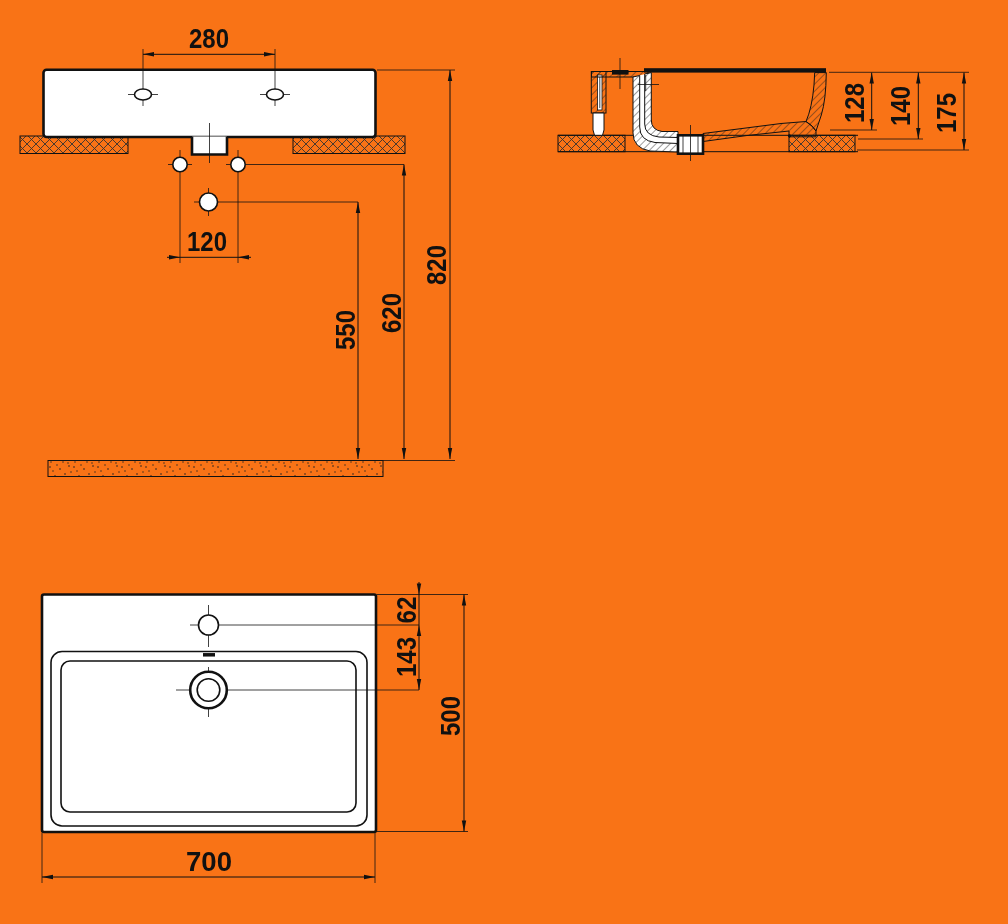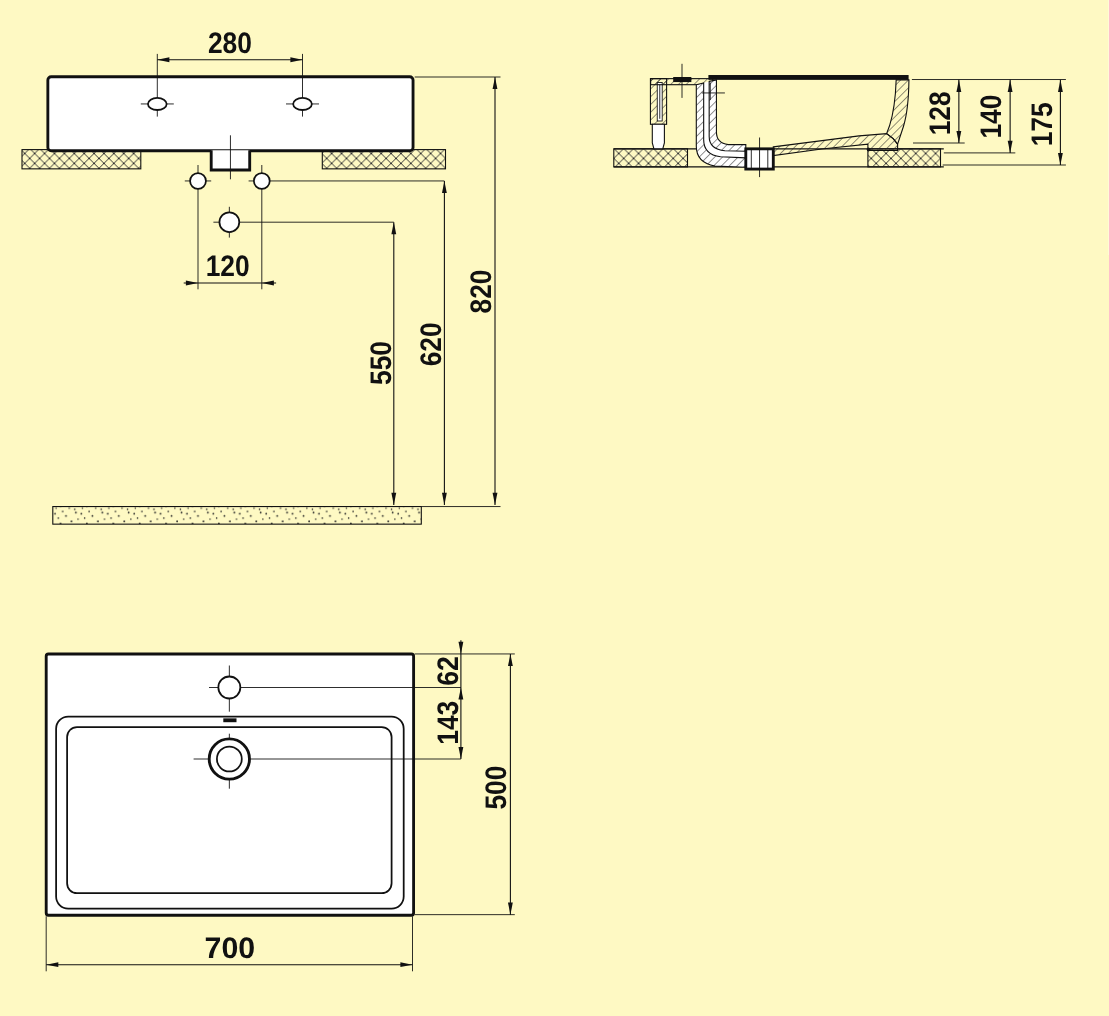--- a/index.html
+++ b/index.html
@@ -1,16 +1,16 @@
 <!DOCTYPE html>
 <html><head>
 <meta charset="utf-8">
 <style>
   html,body{margin:0;padding:0;background:#fff;}
-  .stage{position:relative;width:1008px;height:924px;background:#fef9c3;overflow:hidden;}
+  .stage{position:relative;width:1008px;height:924px;background:#f97316;overflow:hidden;}
   svg{display:block;}
   .thin{stroke:#111;stroke-width:1;fill:none;}
   .hair{stroke:#111;stroke-width:0.8;fill:none;}
   .med{stroke:#111;stroke-width:1.6;fill:none;}
   .thick{stroke:#111;stroke-width:2.6;fill:none;}
   .whitefill{fill:#fff;}
   .blackfill{fill:#111;stroke:none;}
   .hatch{fill:url(#hatch);stroke:#111;stroke-width:1;}
   .xhatch{fill:url(#xhatch);stroke:#111;stroke-width:1;}
   .stipplefill{fill:url(#stipple);stroke:#111;stroke-width:1;}

